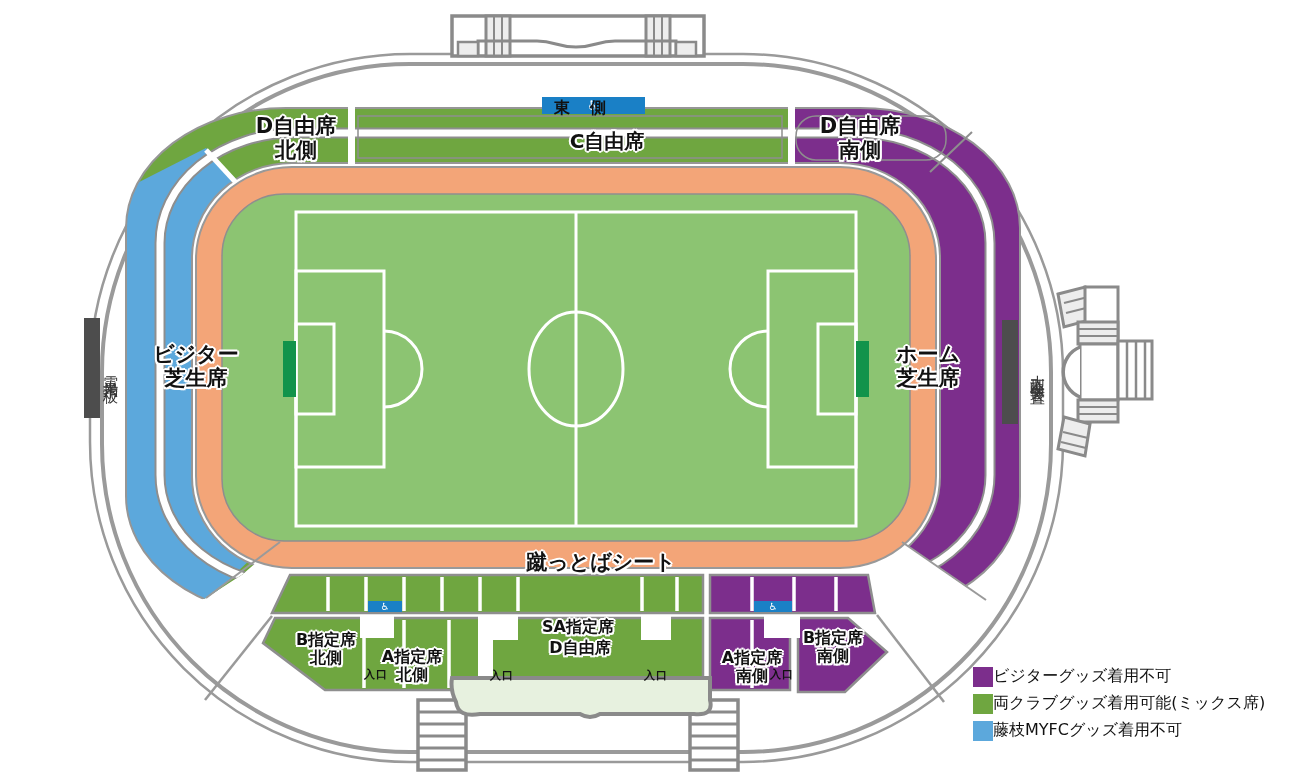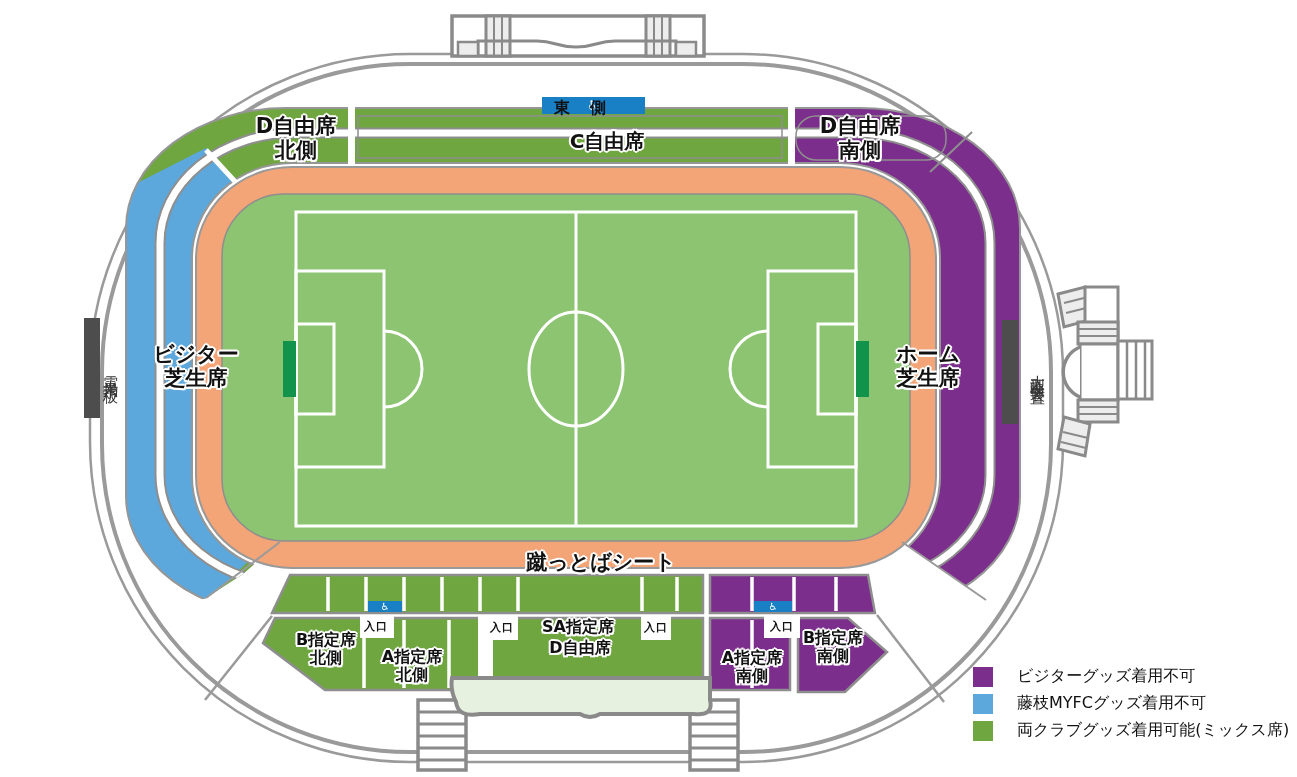--- a/index.html
+++ b/index.html
@@ -10,28 +10,28 @@
   .stage svg { position:absolute; left:0; top:0; }
   .lbl {
     position:absolute; transform:translate(-50%,-50%);
     font-weight:bold; color:#111; white-space:pre-line; text-align:center;
     line-height:1.12; font-size:21px; z-index:5;
     text-shadow:-2px 0 0 #fff,2px 0 0 #fff,0 -2px 0 #fff,0 2px 0 #fff,
       -1.5px -1.5px 0 #fff,1.5px -1.5px 0 #fff,-1.5px 1.5px 0 #fff,1.5px 1.5px 0 #fff;
   }
   .lbl.big { font-size:20px;padding-left:20px; }
   .lbl.mid { font-size:16px; }
-  .lbl.entrance { font-size:11px; text-shadow:none; letter-spacing:1px; }
+  .lbl.entrance { font-size:11px; text-shadow:none; letter-spacing:1px;margin-top:48px; }
   .lbl.plain { font-size:16px; font-weight:bold; text-shadow:none; letter-spacing:2px; }
   .lbl.vertical {
     writing-mode:vertical-rl; text-orientation:upright;
     font-weight:normal; text-shadow:none; font-size:15px; color:#333; letter-spacing:3px;
   }
   .legend { position:absolute; left:973px; top:663px; z-index:6; }
-  .legend-row { display:flex; align-items:center; gap:24px; height:27px; }
+  .legend-row { display:flex; align-items:center; gap:0; height:27px; }
   .sw { width:20px; height:20px; flex:0 0 auto; }
   .sw-purple { background:#7C2E8C; }
   .sw-green  { background:#6FA640; }
   .sw-blue   { background:#5CA8DC; }
   .legend-label { font-size:16px; color:#111; white-space:nowrap; }
 </style>
 </head>
 <body>
 
 <div class="stage">
@@ -223,22 +223,22 @@
 
 <div class="lbl vertical" style="left:110px;top:372px;">電光掲示板</div>
 <div class="lbl vertical" style="left:1037px;top:372px;">大型映像装置</div>
 
 <div class="legend">
   <div class="legend-row">
     <span class="sw sw-purple"></span>
     <span class="legend-label">ビジターグッズ着用不可</span>
   </div>
   <div class="legend-row">
+    <span class="sw sw-green"></span>
+    <span class="legend-label">両クラブグッズ着用可能(ミックス席)</span>
+  </div>
+  <div class="legend-row">
     <span class="sw sw-blue"></span>
     <span class="legend-label">藤枝MYFCグッズ着用不可</span>
   </div>
-  <div class="legend-row">
-    <span class="sw sw-green"></span>
-    <span class="legend-label">両クラブグッズ着用可能(ミックス席)</span>
-  </div>
 </div>
 
 </div>
 
 </body></html>

